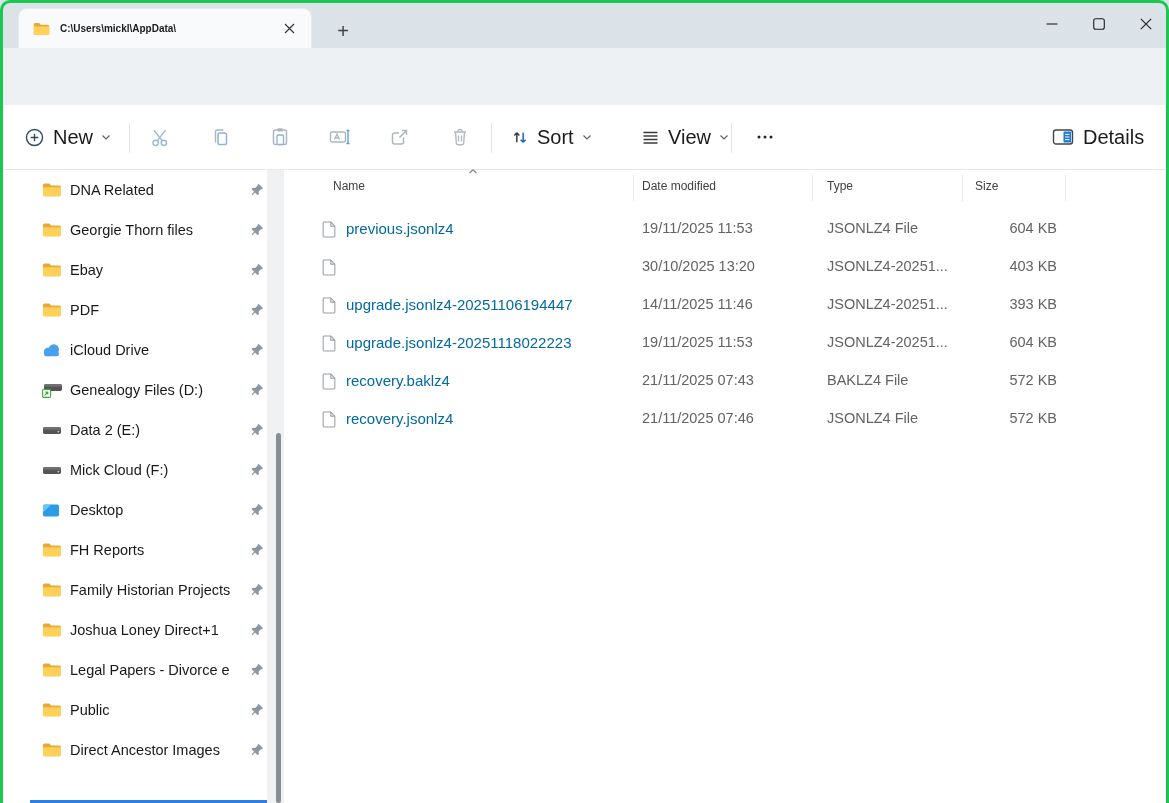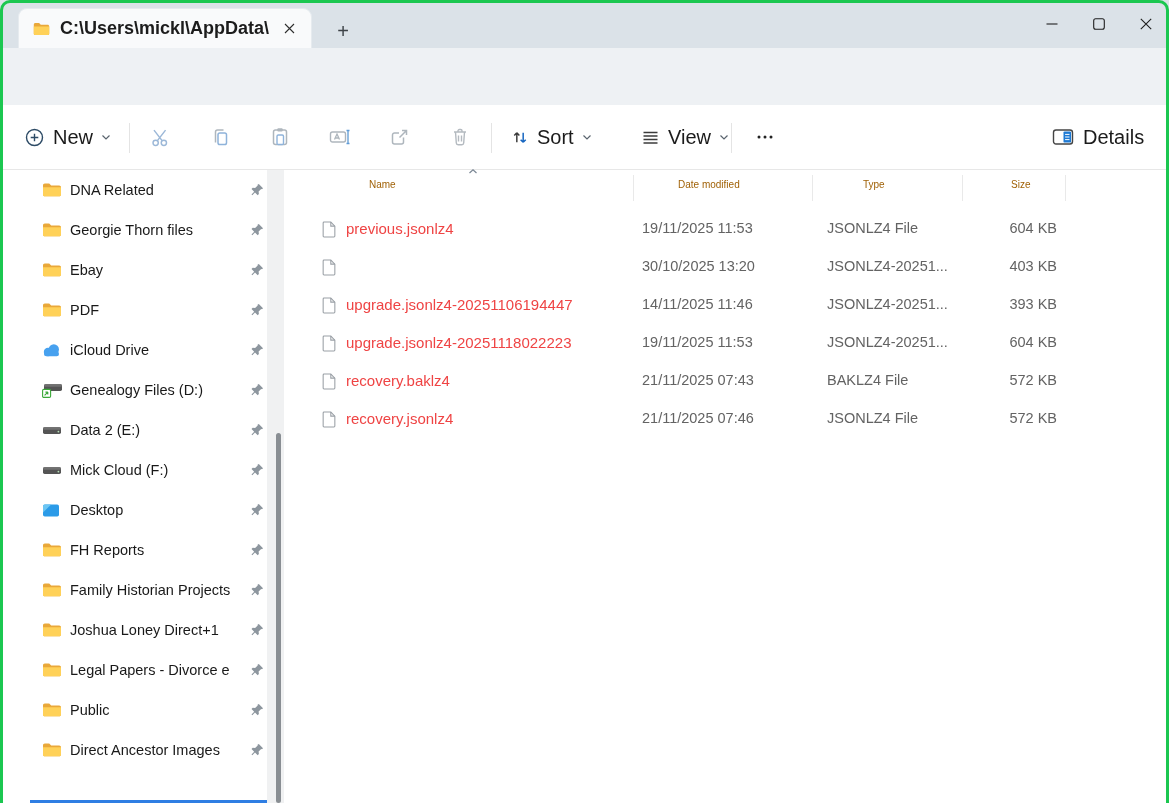--- a/index.html
+++ b/index.html
@@ -8,21 +8,21 @@
   .capture-border{position:absolute;inset:0;border:3px solid #1bc750;border-bottom:none;
           border-radius:10px 10px 0 0;pointer-events:none;z-index:60;}
   .icon{display:inline-flex;align-items:center;justify-content:center;}
   .icon svg{display:block;}
 
   
   .titlebar{position:absolute;left:0;top:0;width:100%;height:48px;background:#dbe2e8;}
   .tab{position:absolute;left:18px;top:8px;width:294px;height:40px;background:#f9fafb;
        border:1px solid #e6ebef;border-bottom:none;border-radius:9px 9px 0 0;
        display:flex;align-items:center;box-sizing:border-box;padding:0 10px 0 14px;}
-  .tab-title{flex:1;margin-left:10px;font-size:18px;font-weight:700;color:#1c1c1c;
+  .tab-title{flex:1;margin-left:10px;font-size:10px;font-weight:700;color:#1c1c1c;
        white-space:nowrap;overflow:hidden;}
   .tab-close{width:24px;height:24px;display:flex;align-items:center;justify-content:center;border-radius:4px;}
   .newtab{position:absolute;left:330px;top:18px;width:26px;height:26px;display:flex;align-items:center;
        justify-content:center;font-size:20px;color:#3d4247;border-radius:4px;}
   .wincontrols{position:absolute;right:0;top:0;height:48px;display:flex;}
   .winbtn{width:47px;height:48px;display:flex;align-items:center;justify-content:center;}
 
   
   .navbar{position:absolute;left:0;top:48px;width:100%;height:57px;background:#eef1f4;}
   .navbtn{position:absolute;top:65px;width:32px;height:32px;display:flex;align-items:center;
@@ -56,28 +56,28 @@
   .side-item{position:relative;height:40px;display:flex;align-items:center;padding-left:42px;border-radius:4px;}
   .side-item .icon{width:24px;justify-content:flex-start;}
   .side-label{margin-left:4px;font-size:14.5px;color:#191919;white-space:nowrap;overflow:hidden;max-width:180px;}
   .side-item .pin{position:absolute;left:251px;top:13px;}
   .side-scroll-track{position:absolute;left:267px;top:0;bottom:0;width:17px;background:#f0f1f2;}
   .side-scroll-thumb{position:absolute;left:9px;top:263px;bottom:0;width:5px;background:#898e93;border-radius:3px;}
   .side-bottom-accent{position:absolute;left:30px;bottom:0;width:237px;height:3px;background:#2f7ee3;}
 
   .main{position:absolute;left:300px;top:170px;right:0;bottom:0;background:#fff;}
   .list-header{position:relative;height:36px;}
-  .col-head{position:absolute;top:9px;font-size:10px;color:#a16207;white-space:nowrap;margin-left:36px;}
+  .col-head{position:absolute;top:9px;font-size:12px;color:#404040;white-space:nowrap;}
   .hsep{position:absolute;top:5px;height:26px;width:1px;background:#e9e9e9;}
   .sort-caret{position:absolute;left:168px;top:-2px;}
   .file-rows{position:absolute;left:0;top:41px;right:0;}
   .file-row{position:relative;height:38px;}
   .file-row .icon{position:absolute;left:22px;top:10px;}
   .cell{position:absolute;top:9px;font-size:14.5px;color:#636363;white-space:nowrap;}
-  .cell.name{left:46px;font-size:15px;color:#ef4444;max-width:280px;overflow:hidden;}
+  .cell.name{left:46px;font-size:15px;color:#0369a1;max-width:280px;overflow:hidden;}
   .cell.date{left:342px;}
   .cell.type{left:527px;max-width:130px;overflow:hidden;}
   .cell.size{left:665px;width:92px;text-align:right;}
 </style>
 </head>
 <body>
 
 <div class="window">
 
   <div class="titlebar">

